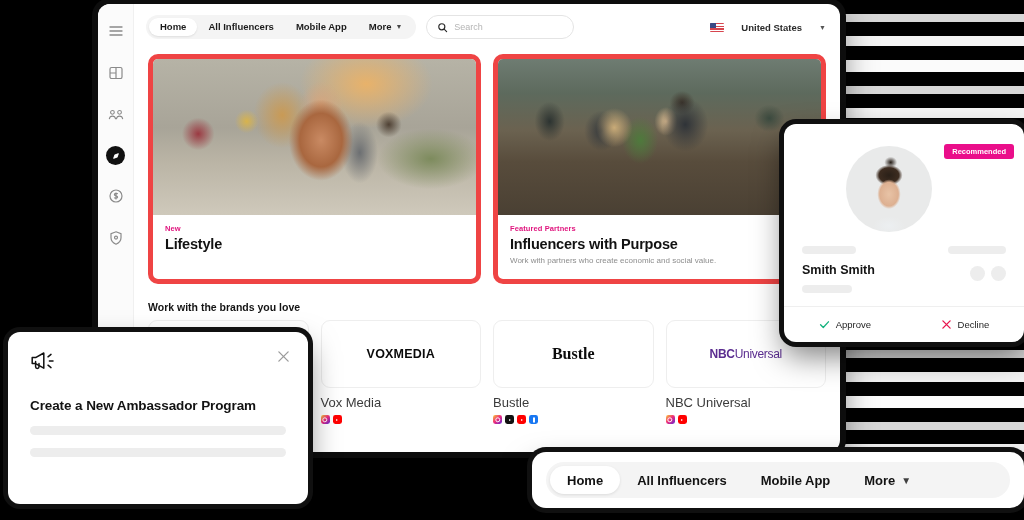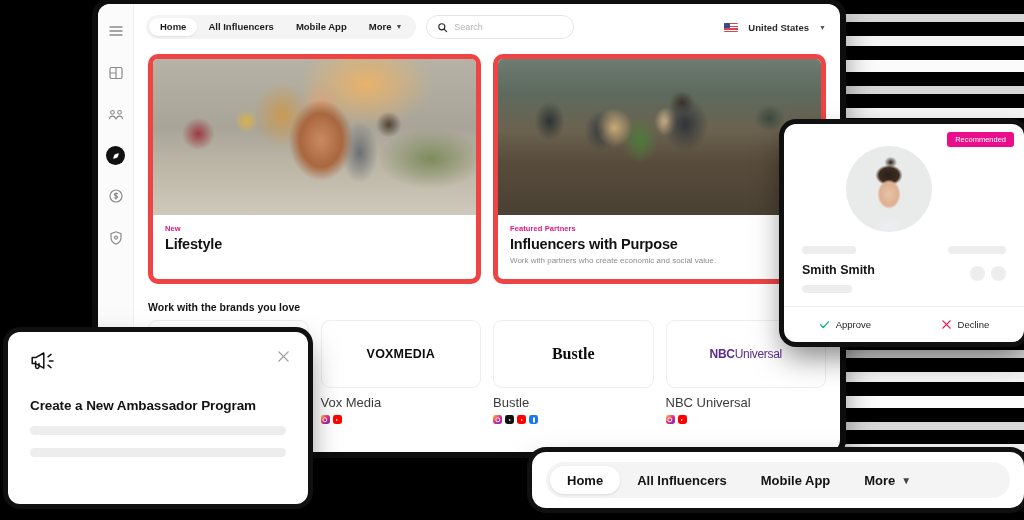--- a/index.html
+++ b/index.html
@@ -89,21 +89,21 @@
     padding: 0 10px; background: #fff;
   }
   #searchbox input {
     border: 0; outline: 0; font-size: 9px; color: #6c6c6c;
     font-family: "Liberation Sans", sans-serif; width: 100%; background: transparent;
   }
   #searchbox input::placeholder { color: #b5b5b5; }
   #searchbox svg { width: 11px; height: 11px; color: #2a2a2a; flex: 0 0 11px; }
 
   #country {
-    margin-left: auto; display: flex; align-items: center; gap: 10px;
+    margin-left: auto; display: flex; align-items: center; gap: 17px;
     font-size: 9.5px; font-weight: 600; color: #2b2b2b; cursor: pointer;
     white-space: nowrap;
   }
   .flag {
     width: 14px; height: 9px; border-radius: 1px; position: relative; overflow: hidden;
     background: repeating-linear-gradient(to bottom,#d7454e 0,#d7454e 1.3px,#fff 1.3px,#fff 2.6px);
     flex: 0 0 14px;
   }
   .flag::after {
     content: ""; position: absolute; left: 0; top: 0; width: 6px; height: 5px;
@@ -218,23 +218,23 @@
 
   
   #card-influencer {
     position: absolute; left: 784px; top: 124px;
     width: 240px; height: 218px;
     background: #fff; border-radius: 12px;
     box-shadow: 0 0 0 5px #101010, 0 14px 30px rgba(0,0,0,.5);
     overflow: hidden;
   }
   #badge-recommended {
-    position: absolute; right: 10px; top: 8px;
+    position: absolute; right: 10px; top: 20px;
     background: #ea0e8a; color: #fff;
-    font-size: 7.5px; font-weight: 400;
+    font-size: 7.5px; font-weight: 700;
     padding: 3px 8px; border-radius: 3px; white-space: nowrap; text-align: right;
   }
   #avatar {
     position: absolute; left: 62px; top: 22px;
     width: 86px; height: 86px; border-radius: 50%;
     background:
       radial-gradient(ellipse 15px 19px at 50% 56%, #e8c3a6 0%, #ddb091 62%, rgba(221,176,145,0) 78%),
       radial-gradient(ellipse 17px 13px at 50% 34%, #2a2018 0%, #3d2c20 58%, rgba(61,44,32,0) 80%),
       radial-gradient(ellipse 8px 7px at 52% 19%, #241b14 0%, rgba(36,27,20,0) 80%),
       radial-gradient(ellipse 20px 12px at 50% 93%, #eceff1 0%, rgba(236,239,241,0) 80%),

